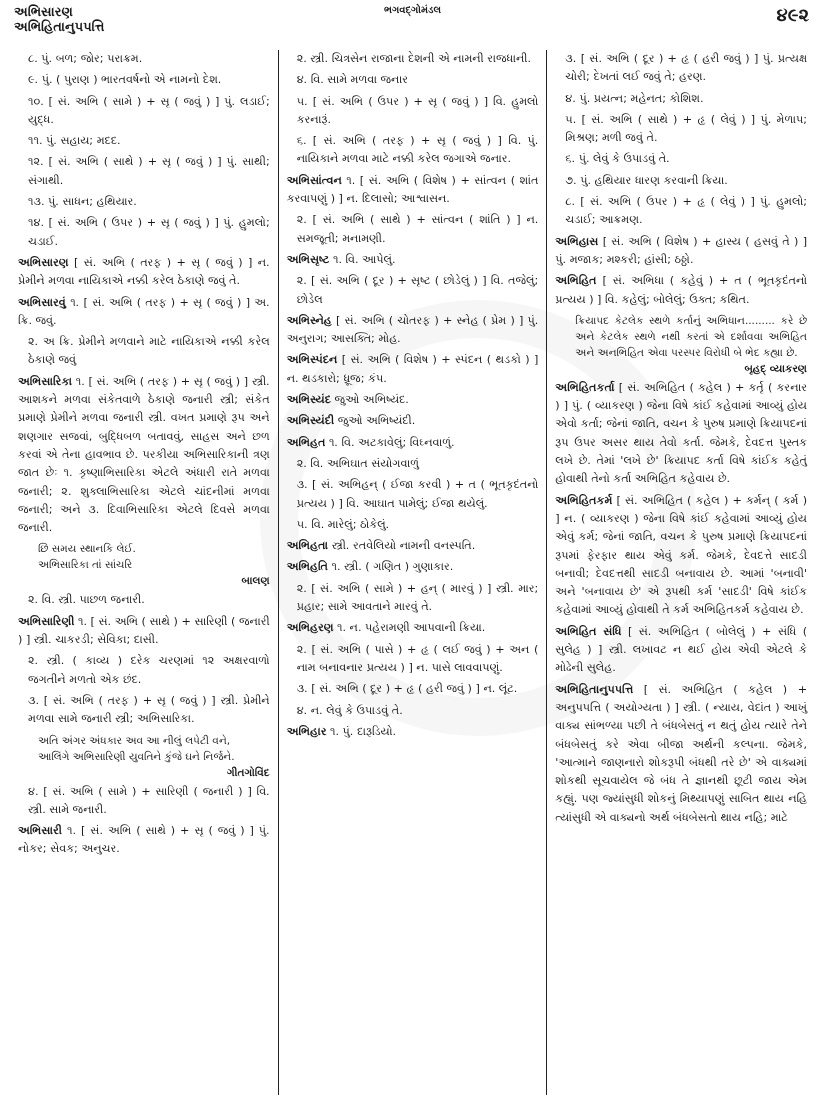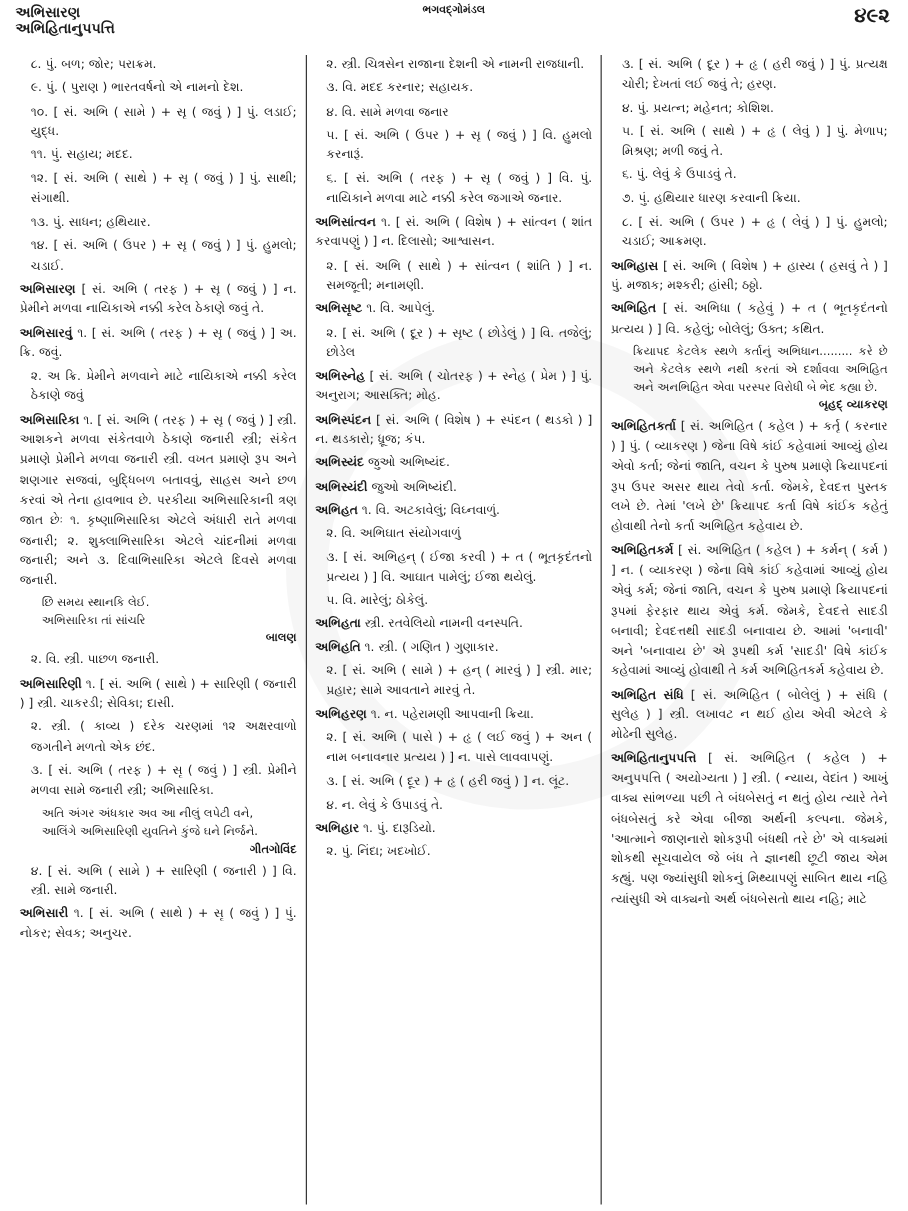--- a/index.html
+++ b/index.html
@@ -59,21 +59,20 @@
       <div class="quote entry">
         <div>અતિ અંગર અંધકાર અવ આ નીલું લપેટી વને,</div>
         <div>આલિંગે અભિસારિણી યુવતિને કુંજે ઘને નિર્જને.</div>
         <div class="src">ગીતગોવિંદ</div>
       </div>
       <div class="sub entry">૪. [ સં. અભિ ( સામે ) + સારિણી ( જનારી ) ] વિ. સ્ત્રી. સામે જનારી.</div>
       <div class="entry"><span class="hw">અભિસારી</span> <span>૧. [ સં. અભિ ( સાથે ) + સૃ ( જવું ) ] પું. નોકર; સેવક; અનુચર.</span></div>
     </div>
   <div class="col">
       <div class="sub entry">૨. સ્ત્રી. ચિત્રસેન રાજાના દેશની એ નામની રાજધાની.</div>
-      <div class="sub entry">૩. વિ. મદદ કરનાર; સહાયક.</div>
       <div class="sub entry">૪. વિ. સામે મળવા જનાર</div>
       <div class="sub entry">૫. [ સં. અભિ ( ઉપર ) + સૃ ( જવું ) ] વિ. હુમલો કરનારૂં.</div>
       <div class="sub entry">૬. [ સં. અભિ ( તરફ ) + સૃ ( જવું ) ] વિ. પું. નાયિકાને મળવા માટે નક્કી કરેલ જગાએ જનાર.</div>
       <div class="entry"><span class="hw">અભિસાંત્વન</span> <span>૧. [ સં. અભિ ( વિશેષ ) + સાંત્વન ( શાંત કરવાપણું ) ] ન. દિલાસો; આશ્વાસન.</span></div>
       <div class="sub entry">૨. [ સં. અભિ ( સાથે ) + સાંત્વન ( શાંતિ ) ] ન. સમજૂતી; મનામણી.</div>
       <div class="entry"><span class="hw">અભિસૃષ્ટ</span> <span>૧. વિ. આપેલું.</span></div>
       <div class="sub entry">૨. [ સં. અભિ ( દૂર ) + સૃષ્ટ ( છોડેલું ) ] વિ. તજેલું; છોડેલ</div>
       <div class="entry"><span class="hw">અભિસ્નેહ</span> <span>[ સં. અભિ ( ચોતરફ ) + સ્નેહ ( પ્રેમ ) ] પું. અનુરાગ; આસક્તિ; મોહ.</span></div>
       <div class="entry"><span class="hw">અભિસ્પંદન</span> <span>[ સં. અભિ ( વિશેષ ) + સ્પંદન ( થડકો ) ] ન. થડકારો; ધ્રૂજ; કંપ.</span></div>
       <div class="entry"><span class="hw">અભિસ્યંદ</span> <span>જુઓ અભિષ્યંદ.</span></div>
@@ -83,21 +82,20 @@
       <div class="sub entry">૩. [ સં. અભિહન્ ( ઈજા કરવી ) + ત ( ભૂતકૃદંતનો પ્રત્યય ) ] વિ. આઘાત પામેલું; ઈજા થયેલું.</div>
       <div class="sub entry">૫. વિ. મારેલું; ઠોકેલું.</div>
       <div class="entry"><span class="hw">અભિહતા</span> <span>સ્ત્રી. રતવેલિયો નામની વનસ્પતિ.</span></div>
       <div class="entry"><span class="hw">અભિહતિ</span> <span>૧. સ્ત્રી. ( ગણિત ) ગુણાકાર.</span></div>
       <div class="sub entry">૨. [ સં. અભિ ( સામે ) + હન્ ( મારવું ) ] સ્ત્રી. માર; પ્રહાર; સામે આવતાને મારવું તે.</div>
       <div class="entry"><span class="hw">અભિહરણ</span> <span>૧. ન. પહેરામણી આપવાની ક્રિયા.</span></div>
       <div class="sub entry">૨. [ સં. અભિ ( પાસે ) + હૃ ( લઈ જવું ) + અન ( નામ બનાવનાર પ્રત્યય ) ] ન. પાસે લાવવાપણું.</div>
       <div class="sub entry">૩. [ સં. અભિ ( દૂર ) + હૃ ( હરી જવું ) ] ન. લૂંટ.</div>
       <div class="sub entry">૪. ન. લેવું કે ઉપાડવું તે.</div>
       <div class="entry"><span class="hw">અભિહાર</span> <span>૧. પું. દારૂડિયો.</span></div>
-      <div class="sub entry">૨. પું. નિંદા; ખદખોઈ.</div>
     </div>
   <div class="col">
       <div class="sub entry">૩. [ સં. અભિ ( દૂર ) + હૃ ( હરી જવું ) ] પું. પ્રત્યક્ષ ચોરી; દેખતાં લઈ જવું તે; હરણ.</div>
       <div class="sub entry">૪. પું. પ્રયત્ન; મહેનત; કોશિશ.</div>
       <div class="sub entry">૫. [ સં. અભિ ( સાથે ) + હૃ ( લેવું ) ] પું. મેળાપ; મિશ્રણ; મળી જવું તે.</div>
       <div class="sub entry">૬. પું. લેવું કે ઉપાડવું તે.</div>
       <div class="sub entry">૭. પું. હથિયાર ધારણ કરવાની ક્રિયા.</div>
       <div class="sub entry">૮. [ સં. અભિ ( ઉપર ) + હૃ ( લેવું ) ] પું. હુમલો; ચડાઈ; આક્રમણ.</div>
       <div class="entry"><span class="hw">અભિહાસ</span> <span>[ સં. અભિ ( વિશેષ ) + હાસ્ય ( હસવું તે ) ] પું. મજાક; મશ્કરી; હાંસી; ઠઠ્ઠો.</span></div>
       <div class="entry"><span class="hw">અભિહિત</span> <span>[ સં. અભિધા ( કહેવું ) + ત ( ભૂતકૃદંતનો પ્રત્યય ) ] વિ. કહેલું; બોલેલું; ઉક્ત; કથિત.</span></div>

